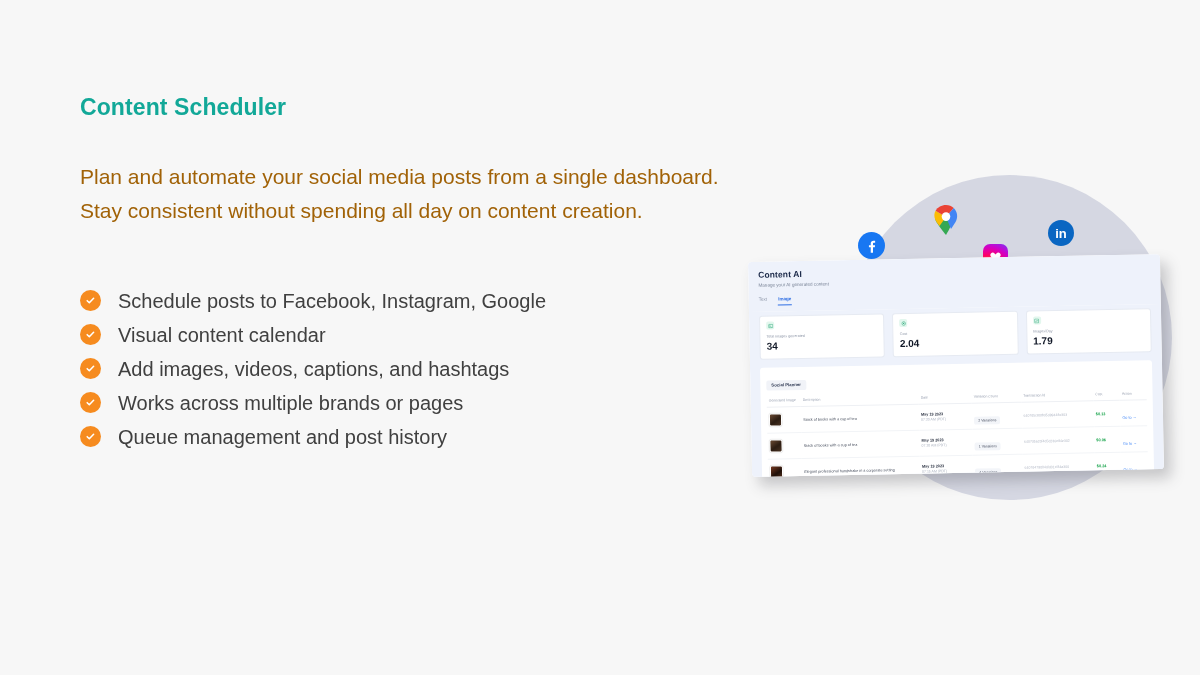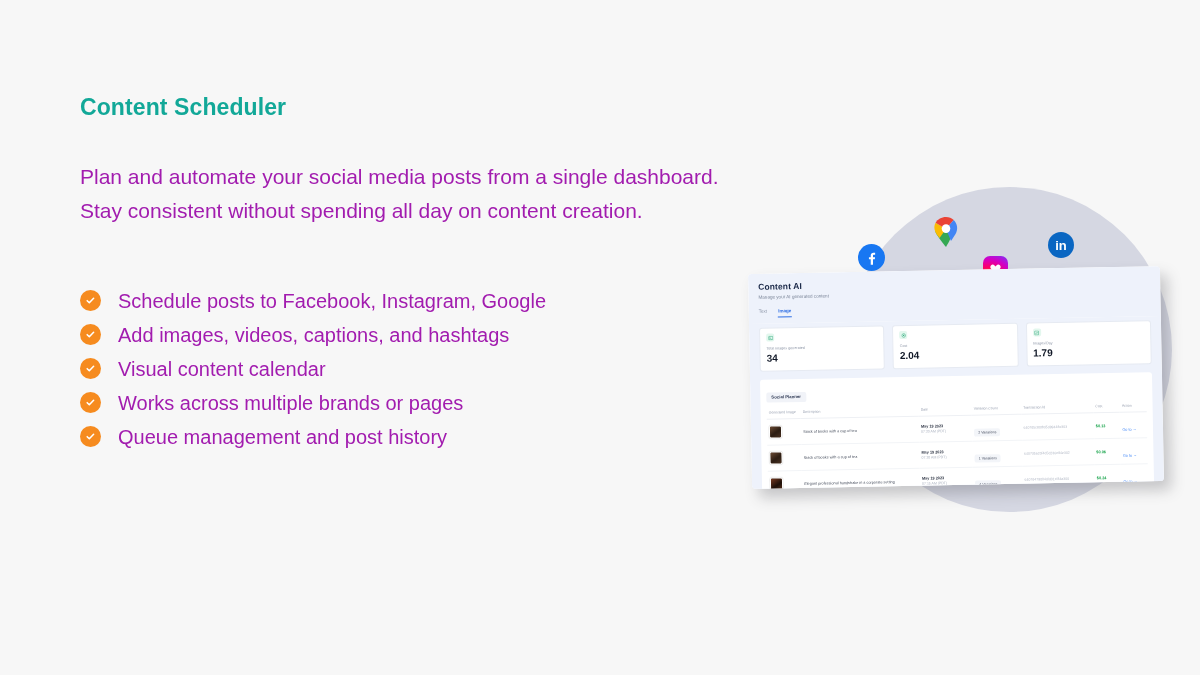--- a/index.html
+++ b/index.html
@@ -12,36 +12,36 @@
   .slide { position: relative; width: 1200px; height: 675px; background: #f7f7f7; }
 
   
   .left { position: absolute; left: 80px; top: 94px; width: 670px; }
   .headline {
     font-size: 23px; font-weight: bold; color: #12a898;
     letter-spacing: .1px; line-height: 1.2;
   }
   .lede {
     margin-top: 38px;
-    font-size: 21px; line-height: 34px; color: #a21caf; font-weight: 300;
+    font-size: 21px; line-height: 34px; color: #a16207; font-weight: 300;
     width: 660px;
   }
   .features { margin-top: 56px; }
   .feat-row { display: flex; align-items: center; height: 34px; }
   .check {
     width: 21px; height: 21px; border-radius: 50%;
     background: #f68b1f; flex: 0 0 21px;
     display: flex; align-items: center; justify-content: center;
     margin-right: 17px;
   }
   .check svg { display: block; }
-  .feat-label { font-size: 20px; color: #a21caf; font-weight: 300; line-height: 1; }
+  .feat-label { font-size: 20px; color: #404040; font-weight: 300; line-height: 1; }
 
   
-  .art { position: absolute; left: 735px; top: 162px; width: 450px; height: 400px; }
+  .art { position: absolute; left: 735px; top: 150px; width: 450px; height: 400px; }
   .circle-bg {
     position: absolute; left: 112px; top: 25px;
     width: 325px; height: 325px; border-radius: 50%;
     background: #d5d7e2;
   }
   .social { position: absolute; border-radius: 50%; }
   .fb {
     left: 123px; top: 82px; width: 27px; height: 27px;
     background: #1877f2; display: flex; align-items: center; justify-content: center;
   }
@@ -134,29 +134,29 @@
             </svg>
         </span>
         <span class="feat-label">Schedule posts to Facebook, Instagram, Google</span>
       </div>
       <div class="feat-row">
         <span class="check">
           <svg width="11" height="11" viewBox="0 0 12 12">
               <path d="M2.4 6.2 L4.7 8.5 L9.4 3.6" stroke="#fff" stroke-width="1.7" fill="none" stroke-linecap="round" stroke-linejoin="round"></path>
             </svg>
         </span>
+        <span class="feat-label">Visual content calendar</span>
+      </div>
+      <div class="feat-row">
+        <span class="check">
+          <svg width="11" height="11" viewBox="0 0 12 12">
+              <path d="M2.4 6.2 L4.7 8.5 L9.4 3.6" stroke="#fff" stroke-width="1.7" fill="none" stroke-linecap="round" stroke-linejoin="round"></path>
+            </svg>
+        </span>
         <span class="feat-label">Add images, videos, captions, and hashtags</span>
-      </div>
-      <div class="feat-row">
-        <span class="check">
-          <svg width="11" height="11" viewBox="0 0 12 12">
-              <path d="M2.4 6.2 L4.7 8.5 L9.4 3.6" stroke="#fff" stroke-width="1.7" fill="none" stroke-linecap="round" stroke-linejoin="round"></path>
-            </svg>
-        </span>
-        <span class="feat-label">Visual content calendar</span>
       </div>
       <div class="feat-row">
         <span class="check">
           <svg width="11" height="11" viewBox="0 0 12 12">
               <path d="M2.4 6.2 L4.7 8.5 L9.4 3.6" stroke="#fff" stroke-width="1.7" fill="none" stroke-linecap="round" stroke-linejoin="round"></path>
             </svg>
         </span>
         <span class="feat-label">Works across multiple brands or pages</span>
       </div>
       <div class="feat-row">

